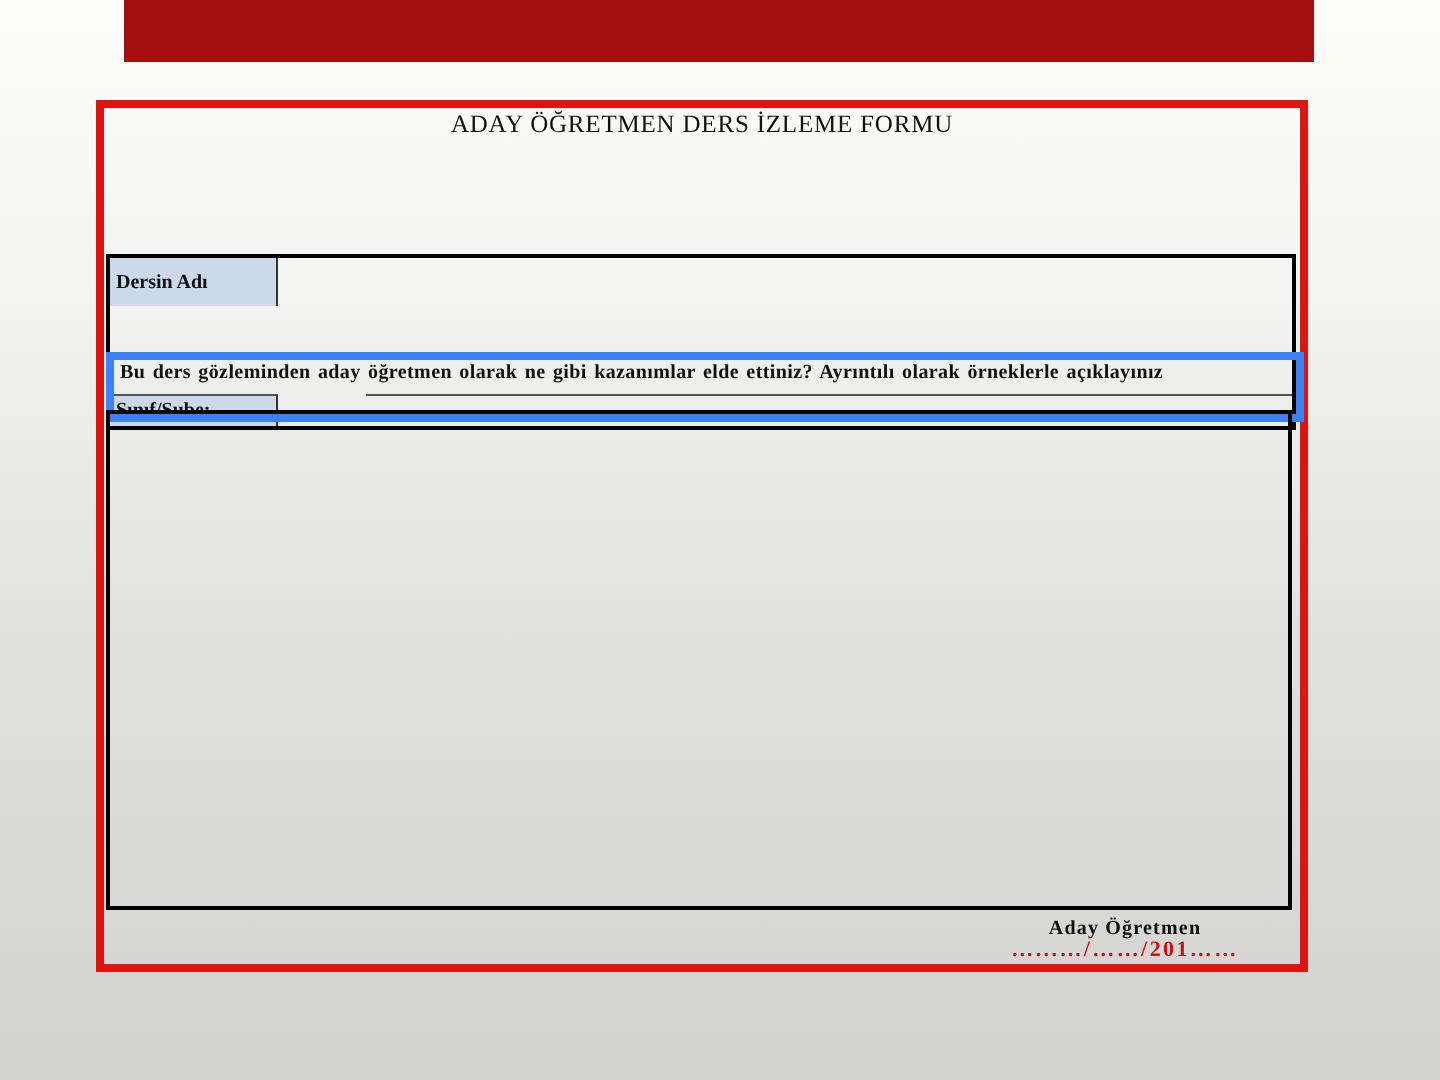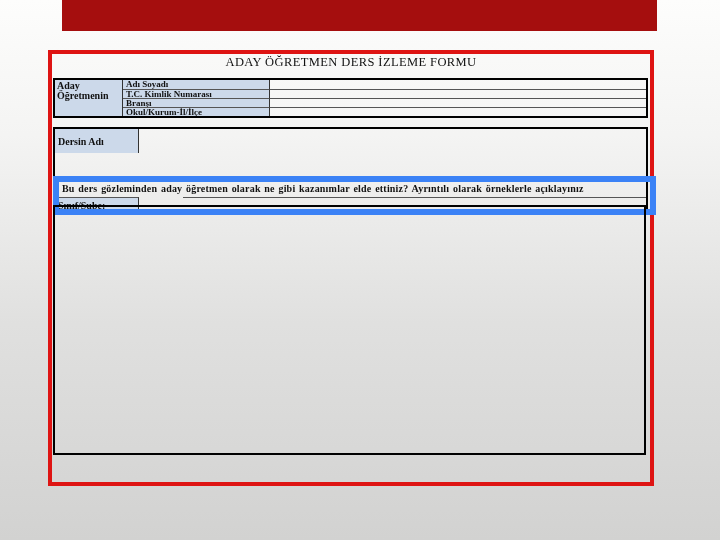--- a/index.html
+++ b/index.html
@@ -61,21 +61,21 @@
     background: #ccd9ea;
     border-right: 1px solid #333;
     font-weight: bold; font-size: 10px;
     padding: 0 3px;
     display: flex; align-items: center; white-space: nowrap;
   }
   .t2 .bt { border-top: 1px solid #555; }
   
   .qbox {
     position: absolute; left: 1px; top: 122px; width: 585px; height: 25px;
-    border: 6px solid #3b82f6;
+    border: 4px solid #3b82f6;
     padding: 1px 3px;
     font-weight: bold; font-size: 10px; line-height: 12px;
     text-align: justify; letter-spacing: 0.2px; word-spacing: 1px;
     overflow: hidden;
   }
   .abox {
     position: absolute; left: 1px; top: 151px; width: 589px; height: 246px;
     border: 2px solid #000;
   }
   
@@ -95,45 +95,34 @@
 <body>
 
 <div>
 
   <div class="banner"></div>
 
   <div class="frame">
 
     <div class="form-title">ADAY ÖĞRETMEN DERS İZLEME FORMU</div>
 
-    <div class="t1">
-      <div class="rowhead">Aday Öğretmenin</div>
-
-      <div class="lbl">Adı Soyadı</div>
-      <div class="val"></div>
-
-      <div class="lbl bt">T.C. Kimlik Numarası</div>
-      <div class="val bt"></div>
-
-      <div class="lbl bt">Branşı</div>
-      <div class="val bt"></div>
-
-      <div class="lbl bt">Okul/Kurum-İl/İlçe</div>
-      <div class="val bt"></div>
-    </div>
 
     <div class="t2">
       <div class="lbl">Dersin Adı</div>
       <div class="val"></div>
 
       <div class="lbl bt">Sınıf/Şube:</div>
       <div class="val bt"></div>
     </div>
 
     <div class="qbox">
       <span>Bu ders gözleminden aday öğretmen olarak ne gibi kazanımlar elde ettiniz? Ayrıntılı olarak örneklerle açıklayınız</span>
     </div>
 
     <div class="abox"></div>
 
+    <div class="footer">
+      <div class="sig">Aday Öğretmen</div>
+      <div class="date">…...…/……/201……</div>
+    </div>
 
   </div>
 </div>
 
 </body></html>

